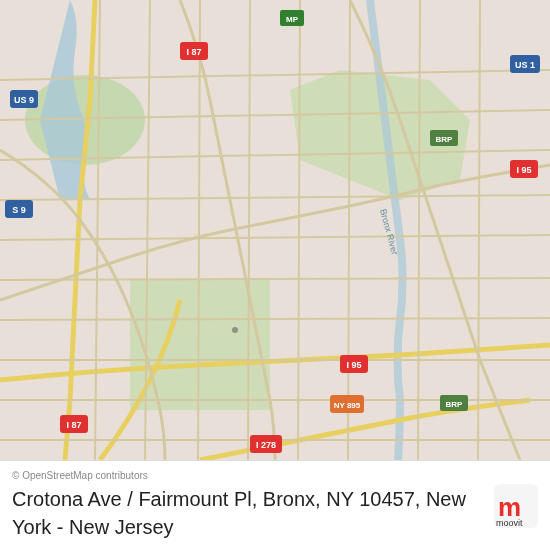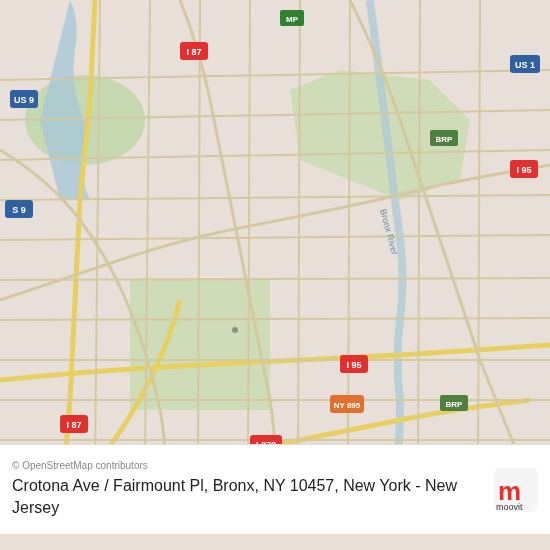--- a/index.html
+++ b/index.html
@@ -52,21 +52,21 @@
 
     .btn-label {
       color: white;
       font-size: 16px;
       font-weight: 600;
     }
 
     
     .bottom-bar {
       position: absolute;
-      bottom: 16px;
+      bottom: 0;
       left: 0;
       width: 550px;
       height: 90px;
       background: white;
       border-top: 1px solid #ddd;
       display: flex;
       align-items: center;
       padding: 0 12px;
       justify-content: space-between;
     }
@@ -77,21 +77,21 @@
       flex: 1;
     }
 
     .copyright-text {
       font-size: 10px;
       color: #888;
       margin-bottom: 4px;
     }
 
     .address-text {
-      font-size: 16px;
+      font-size: 20px;
       color: #222;
       font-weight: 500;
       line-height: 1.4;
     }
 
     .moovit-logo {
       display: flex;
       align-items: center;
       margin-left: 16px;
       flex-shrink: 0;

